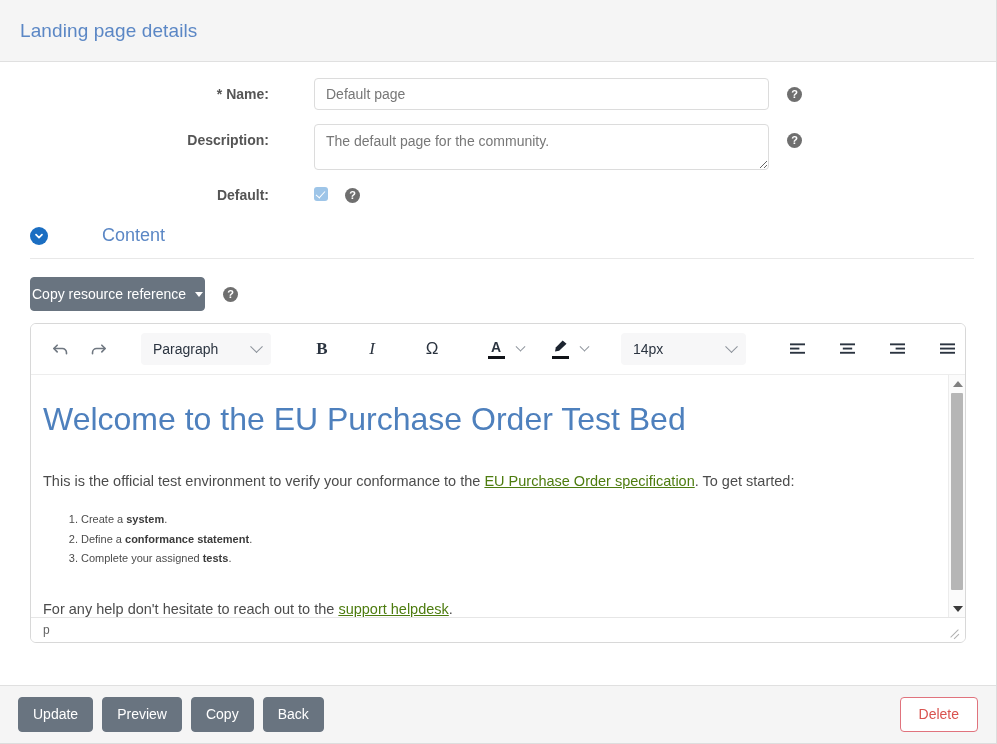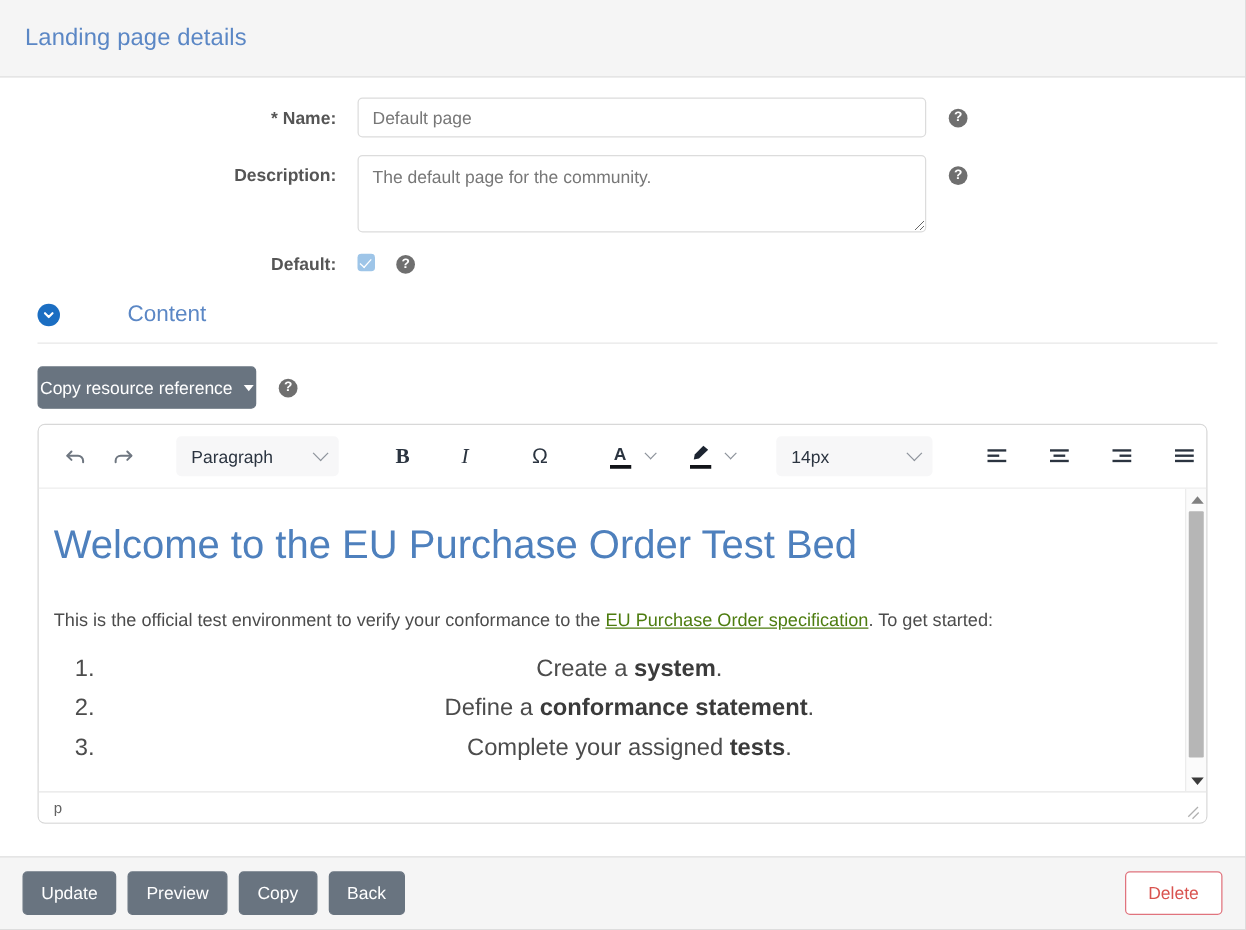--- a/index.html
+++ b/index.html
@@ -47,20 +47,21 @@
     flex: 1 1 auto;
     padding: 16px 18px 0 18px;
     overflow: hidden;
   }
 
   
   .form-row {
     display: flex;
     align-items: flex-start;
     margin-bottom: 14px;
+    gap: 28px;
   }
   .form-label {
     width: 268px;
     text-align: right;
     padding-right: 17px;
     padding-top: 8px;
     font-weight: bold;
     color: #555555;
     font-size: 14px;
     flex: 0 0 auto;
@@ -76,21 +77,21 @@
     border-radius: 4px;
     padding: 6px 11px;
     font-family: "Liberation Sans", sans-serif;
     font-size: 14px;
     color: #777777;
     background: #fff;
     outline: none;
   }
   textarea.txta {
     width: 455px;
-    height: 62px;
+    height: 46px;
     border: 1px solid #dcdcdc;
     border-radius: 4px;
     padding: 7px 11px;
     font-family: "Liberation Sans", sans-serif;
     font-size: 14px;
     color: #777777;
     background: #fff;
     outline: none;
     resize: vertical;
     overflow: hidden;
@@ -314,25 +315,24 @@
     margin: 9px 0 0 0;
     line-height: 1.2;
   }
   .editor-content p {
     font-size: 14.5px;
     color: #4c4c4c;
     margin: 32px 0 0 0;
     line-height: 1.45;
   }
   .editor-content ol {
-    margin: 14px 0 0 0;
+    margin: 20px 0 0 0;
     padding-left: 38px;
-    font-size: 19px;
+    font-size: 11px;
     color: #4c4c4c;
-    text-align: center;
   }
   .editor-content ol li { margin-bottom: 4px; line-height: 1.45; }
   .editor-content a {
     color: #4d7c0f;
     text-decoration: underline;
   }
   .editor-content b { font-weight: bold; color: #3b3b3b; }
 
   
   .vscroll {

